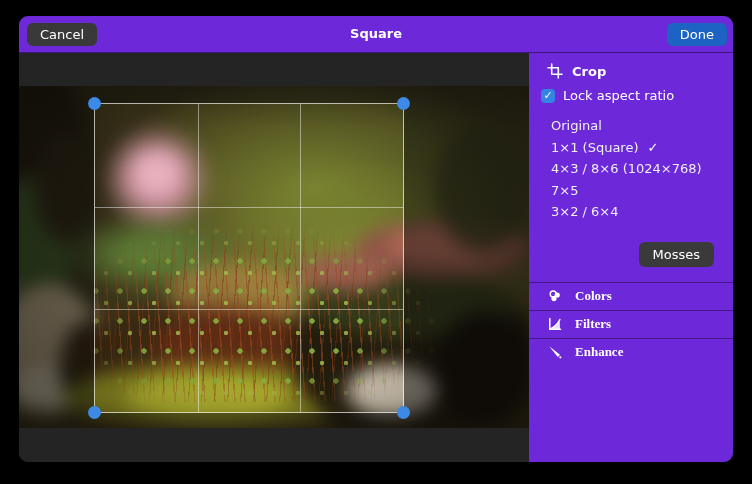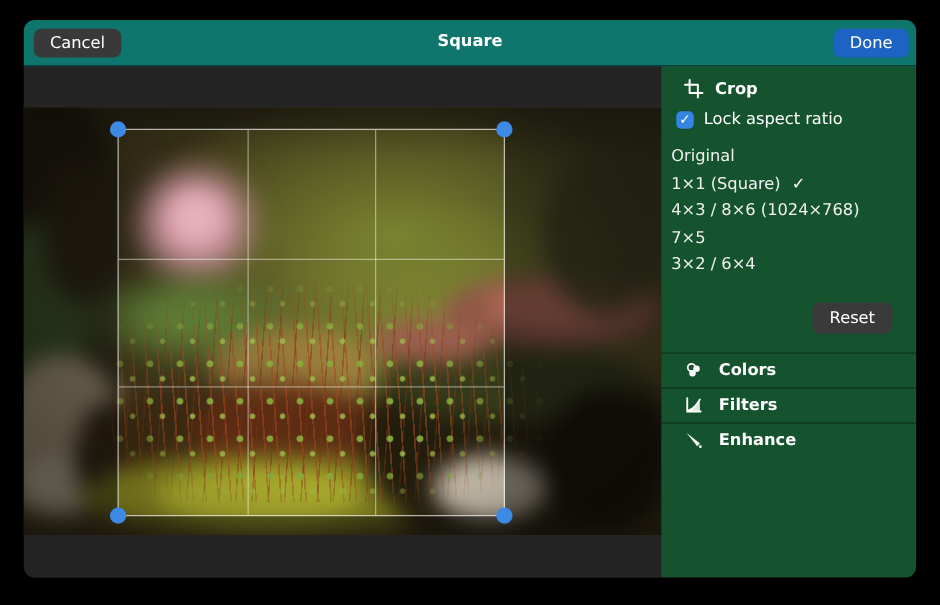--- a/index.html
+++ b/index.html
@@ -3,31 +3,31 @@
 <meta charset="utf-8">
 <style>
   html,body{margin:0;padding:0;}
   body{
     width:752px;height:484px;position:relative;background:#000;
     font-family:"DejaVu Sans","Liberation Sans",sans-serif;overflow:hidden;
   }
   .window{position:absolute;left:19px;top:16px;width:714px;height:446px;
     border-radius:9px;overflow:hidden;background:#242424;}
   
-  .headerbar{position:absolute;left:0;top:0;right:0;height:36px;background:#0f766e;
+  .headerbar{position:absolute;left:0;top:0;right:0;height:36px;background:#6d28d9;
     border-bottom:1px solid rgba(0,0,0,.45);z-index:30;}
   .hb-title{position:absolute;left:0;right:0;top:0;height:36px;line-height:36px;
     text-align:center;color:#fff;font-weight:bold;font-size:13px;}
   .btn{position:absolute;top:7px;height:23px;line-height:23px;padding:0 13px;
     border-radius:6px;color:#fff;font-size:13px;cursor:pointer;}
   .btn-cancel{left:8px;background:#393939;}
   .btn-done{right:6px;background:#1d63c3;}
   
   .canvas{position:absolute;left:0;top:36px;width:510px;bottom:0;background:#242424;}
-  .sidebar{position:absolute;left:510px;right:0;top:36px;bottom:0;background:#14532d;
+  .sidebar{position:absolute;left:510px;right:0;top:36px;bottom:0;background:#6d28d9;
     color:#fff;font-size:13px;}
   
   .photo{position:absolute;left:0;top:34px;width:510px;height:342px;overflow:hidden;
     background:
       radial-gradient(ellipse 300px 180px at 58% 30%, rgba(123,133,48,.95) 0%, rgba(123,133,48,0) 70%),
       radial-gradient(ellipse 210px 140px at 66% 50%, rgba(140,152,56,.85) 0%, rgba(140,152,56,0) 70%),
       radial-gradient(ellipse 260px 220px at 6% 50%, rgba(36,30,16,.95) 0%, rgba(36,30,16,0) 75%),
       radial-gradient(ellipse 220px 130px at 10% 22%, rgba(44,38,20,.9) 0%, rgba(44,38,20,0) 70%),
       radial-gradient(ellipse 420px 120px at 50% 0%, rgba(56,50,24,.9) 0%, rgba(56,50,24,0) 85%),
       radial-gradient(ellipse 300px 170px at 96% 22%, rgba(66,64,30,.9) 0%, rgba(66,64,30,0) 75%),
@@ -60,27 +60,27 @@
   .handle{position:absolute;width:13px;height:13px;border-radius:50%;background:#3d89e6;cursor:pointer;}
   .h-tl{left:-7px;top:-7px;} .h-tr{right:-7px;top:-7px;}
   .h-bl{left:-7px;bottom:-7px;} .h-br{right:-7px;bottom:-7px;}
   
   .panel-header{display:flex;align-items:center;gap:9px;padding:9px 16px 0 18px;height:20px;}
   .panel-header .label{font-weight:bold;}
   .check-row{display:flex;align-items:center;gap:8px;margin:7px 16px 0 12px;cursor:pointer;}
   .checkbox{width:14px;height:14px;border-radius:4px;background:#3584e4;color:#fff;
     font-size:11px;font-weight:bold;line-height:14px;text-align:center;}
   .ratio-list{margin-top:12px;}
-  .ratio-row{height:21.5px;display:flex;align-items:center;padding-left:8px;
+  .ratio-row{height:21.5px;display:flex;align-items:center;padding-left:22px;
     color:#f0f0f0;cursor:pointer;}
   .ratio-row .check{margin-left:9px;font-weight:bold;color:#fff;}
   .reset-wrap{text-align:right;margin:19px 19px 0 0;}
   .reset-btn{display:inline-block;height:25px;line-height:25px;padding:0 14px;
     background:#3a3a3a;border-radius:6px;color:#fff;cursor:pointer;}
-  .sections{margin-top:15px;}
+  .sections{margin-top:15px;font-family:Liberation Serif, serif;}
   .section-row{height:27px;display:flex;align-items:center;gap:12px;padding-left:18px;
     border-top:1px solid rgba(0,0,0,.38);font-weight:bold;cursor:pointer;}
   .icon{width:16px;height:16px;display:inline-block;flex:0 0 16px;}
   .icon svg{display:block;}
 </style>
 </head>
 <body>
 
 <div class="window">
 
@@ -174,21 +174,21 @@
       </div>
       <div class="ratio-row">
         <span>7×5</span>
       </div>
       <div class="ratio-row">
         <span>3×2 / 6×4</span>
       </div>
     </div>
 
     <div class="reset-wrap">
-      <span class="reset-btn">Reset</span>
+      <span class="reset-btn">Mosses</span>
     </div>
 
     <div class="sections">
       <div class="section-row">
         <span class="icon">
           <svg width="16" height="16" viewBox="0 0 16 16" fill="none">
             <circle cx="6.2" cy="6" r="3" stroke="#fff" stroke-width="1.4"></circle>
             <circle cx="10.2" cy="7" r="2.6" fill="#fff"></circle>
             <circle cx="7" cy="10.6" r="2.6" fill="#fff"></circle>
           </svg>

